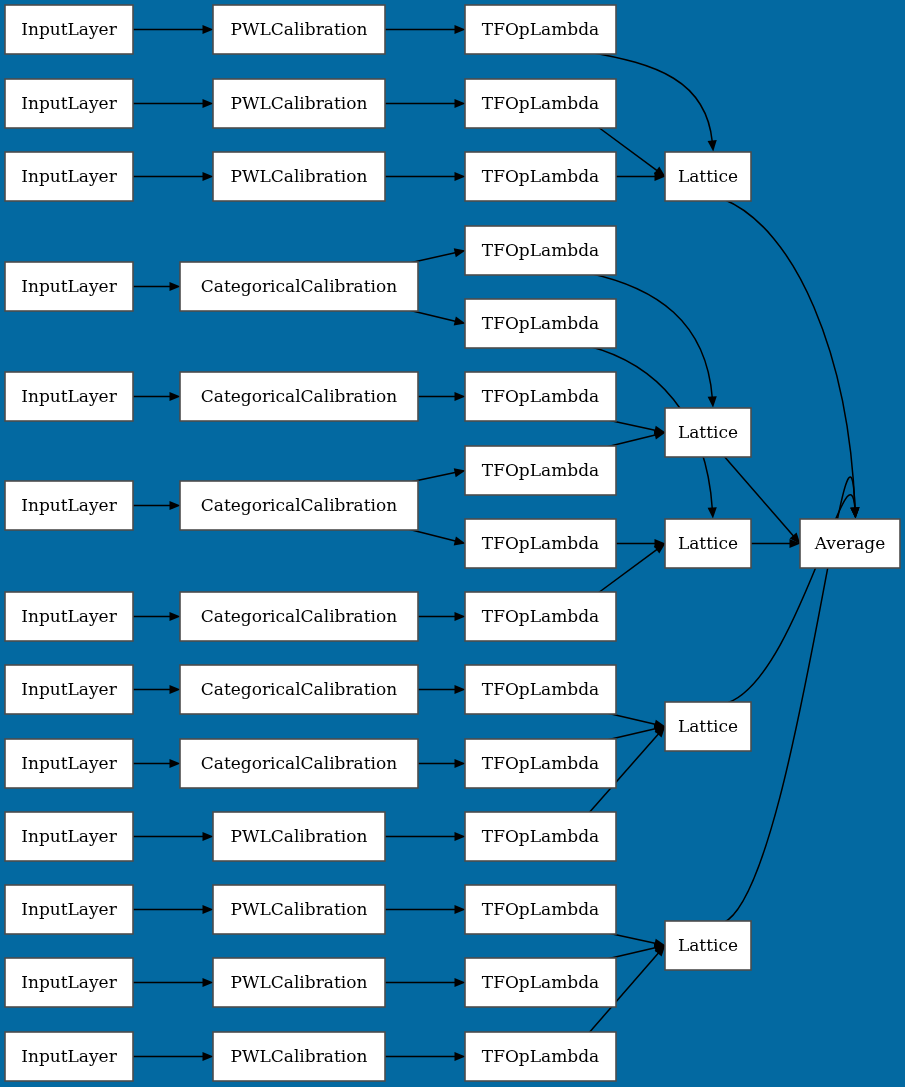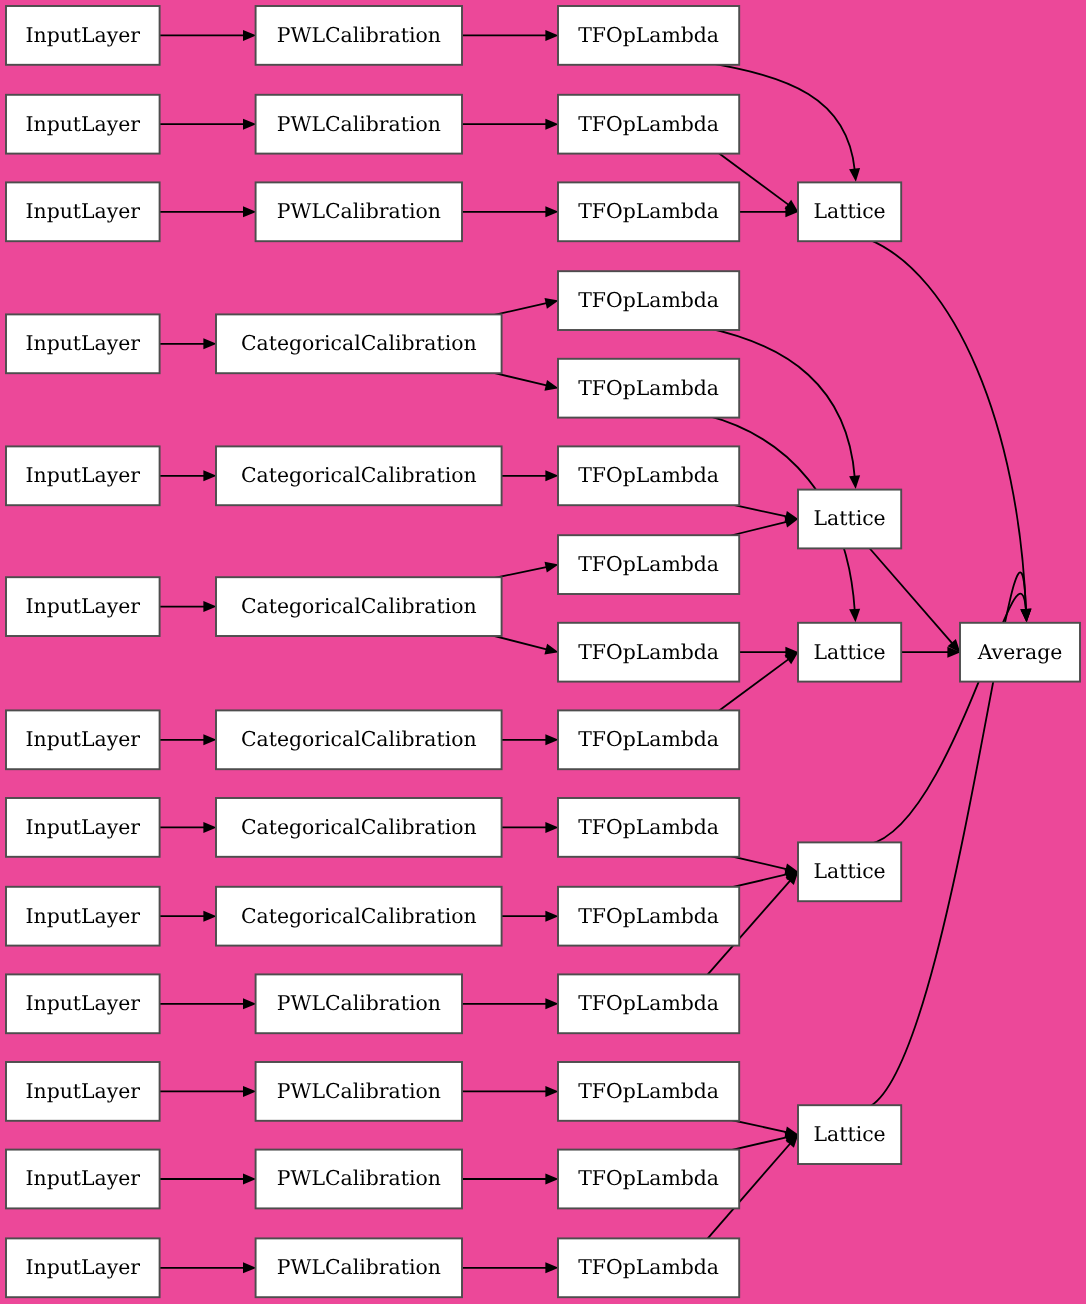--- a/index.html
+++ b/index.html
@@ -4,21 +4,21 @@
 <style>
   html, body {
     margin: 0;
     padding: 0;
     background: #ffffff;
   }
   #graph-root {
     position: relative;
     width: 905px;
     height: 1087px;
-    background: #ec4899;
+    background: #0369a1;
     font-family: "DejaVu Serif", "Liberation Serif", serif;
   }
   svg#graph-svg {
     position: absolute;
     top: 0;
     left: 0;
     width: 905px;
     height: 1087px;
     display: block;
   }

